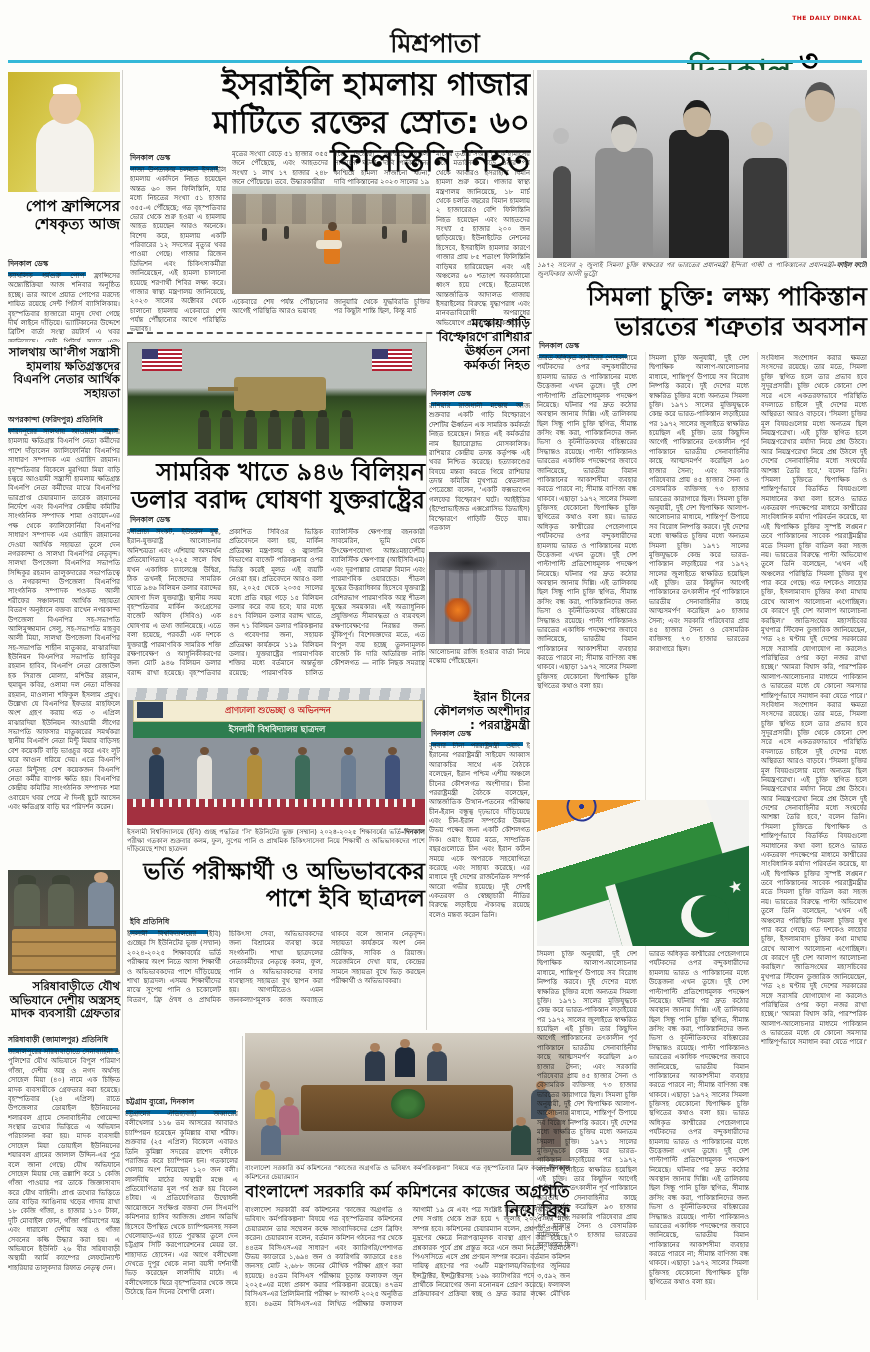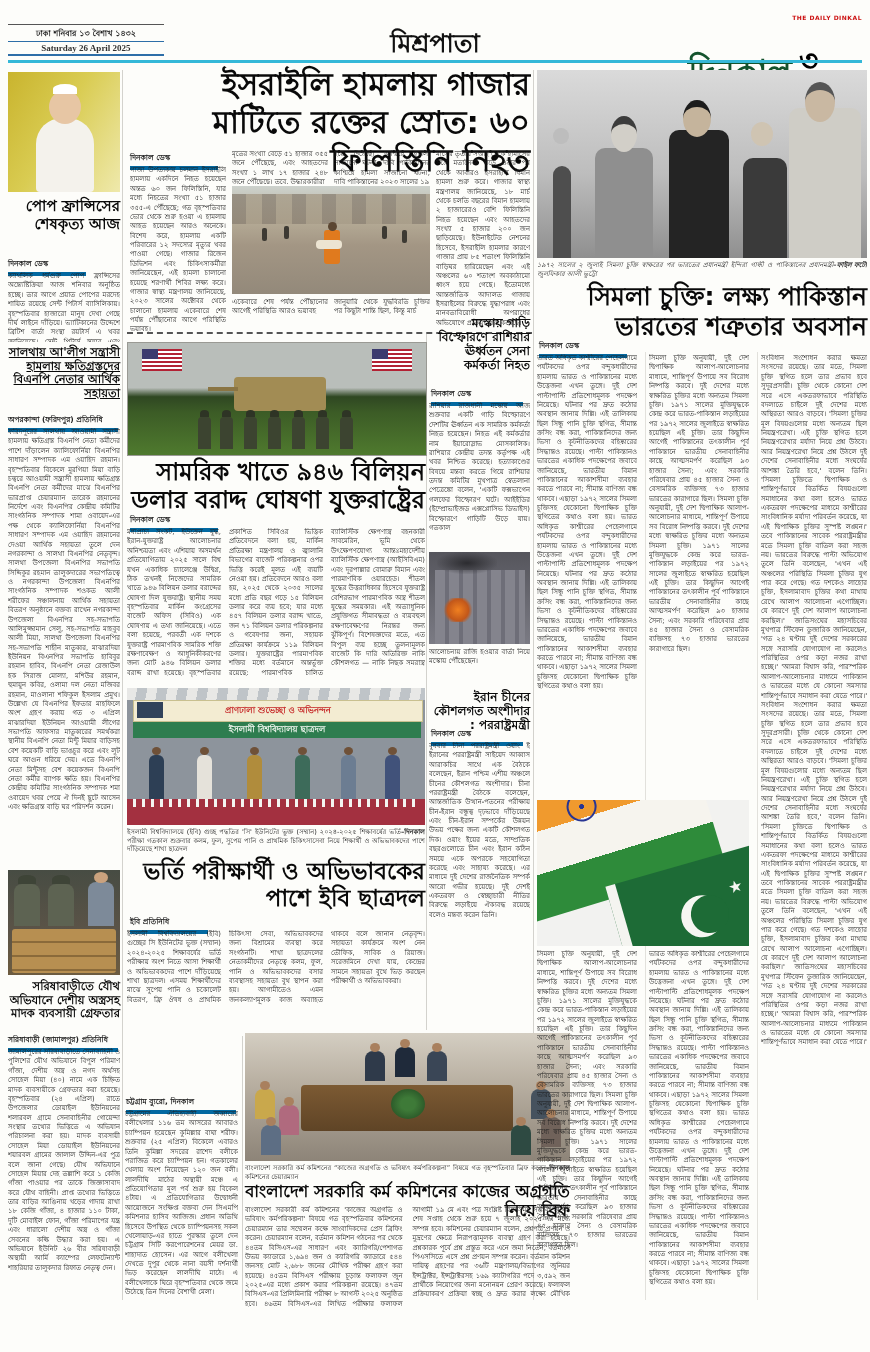--- a/index.html
+++ b/index.html
@@ -95,24 +95,20 @@
   .psc-table{position:absolute;left:56px;top:52px;width:212px;height:46px;background:linear-gradient(180deg,#7c5a33,#5f4426);border-radius:4px;}
   .psc-plant{position:absolute;left:146px;top:56px;width:34px;height:30px;background:radial-gradient(ellipse,#3e7a38 30%,#2d5c2a 70%);border-radius:50%;}
   .psc-person{position:absolute;width:20px;height:30px;border-radius:8px 8px 0 0;}
   .psc-person:before{content:"";position:absolute;left:5px;top:-8px;width:10px;height:9px;background:#a9805e;border-radius:50%;}
 </style>
 </head>
 <body>
 
 <div class="page">
 
-  <div class="abs date-box" style="left:8px;top:24px;width:156px;">
-    <div class="bn">ঢাকা শনিবার ১৩ বৈশাখ ১৪৩২</div>
-    <div class="en">Saturday 26 April 2025</div>
-  </div>
   <div class="abs section-title" style="left:300px;top:24px;width:270px;">মিশ্রপাতা</div>
   <div class="abs" style="left:688px;top:14px;width:174px;">
     <div class="mast-top">THE DAILY DINKAL</div>
     <div class="masthead">
       <span class="word">দিনকাল</span>
       <span class="pn">৩</span>
     </div>
     <div class="mast-tag">দেশ ও জনগণের কথা বলে</div>
   </div>
   <div class="abs cyan-rule" style="left:8px;top:60px;width:854px;"></div>
@@ -126,21 +122,21 @@
 
   <div class="photo ph-pope" style="left:8px;top:72px;width:112px;height:120px;">
     <i class="pope-robe"></i>
     <i class="pope-head"></i>
     <i class="pope-cap"></i>
   </div>
   <div class="abs headline hl-md" style="left:8px;top:198px;width:112px;">পোপ ফ্রান্সিসের শেষকৃত্য আজ</div>
   <div class="abs byline" style="left:8px;top:258px;width:78px;">দিনকাল ডেস্ক</div>
   <div class="abs body-text" style="left:8px;top:272px;width:112px;height:70px;">ক্যাথলিক ধর্মগুরু পোপ ফ্রান্সিসের অন্ত্যেষ্টিক্রিয়া আজ শনিবার অনুষ্ঠিত হচ্ছে। তার আগে প্রয়াত পোপের মরদেহ শায়িত রয়েছে সেন্ট পিটার্স ব্যাসিলিকায়। বৃহস্পতিবার হাজারো মানুষ দেখা গেছে দীর্ঘ লাইনে দাঁড়িয়ে। ভ্যাটিকানের উদ্দেশে ব্রিটিশ বার্তা সংস্থা রয়টার্স এ খবর জানিয়েছে। সেন্ট পিটার্স স্কয়ার এবং আশপাশের সড়কজুড়ে মানুষের দীর্ঘ লাইন তৈরি হয়। একপর্যায়ে ভিড়ের মূল বেদির নিকটে এগিয়ে যায়। সেবানেই একটি মঞ্চের ওপর রাখা হয়েছে খোলা কফিনে রাখা পোপ ফ্রান্সিসের মরদেহ। বৃহস্পতিবার থেকে এই অনুষ্ঠান শুরু হয়। প্রাথমিকভাবে কর্তৃপক্ষ মধ্যরাতে দরজা বন্ধ করার পরিকল্পনা করেছিল। তবে জনসমাগমের কারণে স্থানীয় সময় ভোর পর্যন্ত শেষ শ্রদ্ধা জানানোর সুযোগ দেওয়া হয়।</div>
 
-  <div class="abs headline hl-sm" style="left:8px;top:346px;width:112px;text-decoration:underline;">সালথায় আ'লীগ সন্ত্রাসী হামলায় ক্ষতিগ্রস্তদের বিএনপি নেতার আর্থিক সহায়তা</div>
+  <div class="abs headline hl-sm" style="left:8px;top:346px;width:112px;">সালথায় আ'লীগ সন্ত্রাসী হামলায় ক্ষতিগ্রস্তদের বিএনপি নেতার আর্থিক সহায়তা</div>
   <div class="abs byline" style="left:8px;top:414px;width:110px;">অপরকান্দা (ফরিদপুর) প্রতিনিধি</div>
   <div class="abs body-text" style="left:8px;top:428px;width:112px;height:438px;">ফরিদপুরের সালথায় আওয়ামী সন্ত্রাসী হামলায় ক্ষতিগ্রস্ত বিএনপি নেতা কর্মীদের পাশে দাঁড়ালেন ক্যালিফোর্নিয়া বিএনপির সাধারণ সম্পাদক এম ওয়াহিদ রহমান। বৃহস্পতিবার বিকেলে মুরগিয়া মিয়া বাড়ি চত্বরে আওয়ামী সন্ত্রাসী হামলায় ক্ষতিগ্রস্ত বিএনপি নেতা কর্মীদের মাঝে বিএনপির ভারপ্রাপ্ত চেয়ারম্যান তারেক রহমানের নির্দেশে এবং বিএনপির কেন্দ্রীয় কমিটির সাংগঠনিক সম্পাদক শামা ওবায়েদ-এর পক্ষ থেকে ক্যালিফোর্নিয়া বিএনপির সাধারণ সম্পাদক এম ওয়াহিদ রহমানের দেওয়া আর্থিক সহায়তা তুলে দেন নগরকান্দা ও সালথা বিএনপির নেতৃবৃন্দ। সালথা উপজেলা বিএনপির সভাপতি সিদ্দিকুর রহমান তালুকদারের সভাপতিত্বে ও নগরকান্দা উপজেলা বিএনপির সাংগঠনিক সম্পাদক শওকত আলী শরীফের সঞ্চালনায় আর্থিক সহায়তা বিতরণ অনুষ্ঠানে বক্তব্য রাখেন নগরকান্দা উপজেলা বিএনপির সহ-সভাপতি আলিমুজ্জামান সেলু, সহ-সভাপতি মাহবুব আলী মিয়া, সালথা উপজেলা বিএনপির সহ-সভাপতি শাহীন মাতুব্বর, মাঝারদিয়া ইউনিয়ন বিএনপির সভাপতি হাবিবুর রহমান হাবিব, বিএনপি নেতা রেজাউল হক সিরাজ মোল্যা, মশিউর রহমান, হুমায়ুন কবির, ওলামা দল নেতা মজিবর রহমান, মাওলানা শফিকুল ইসলাম প্রমুখ। উল্লেখ্য যে বিএনপির ইফতার মাহফিলে অংশ গ্রহণ করায় গত ৩ এপ্রিল মাঝারদিয়া ইউনিয়ন আওয়ামী লীগের সভাপতি আফসার মাতুব্বরের সমর্থকরা স্থানীয় বিএনপি নেতা মিন্টু মিয়ার বাড়িসহ বেশ কয়েকটি বাড়ি ভাঙচুর করে এবং লুট ঘরে আগুন ধরিয়ে দেয়। এতে বিএনপি নেতা মিন্টুসহ বেশ কয়েকজন বিএনপি নেতা কর্মীর ব্যাপক ক্ষতি হয়। বিএনপির কেন্দ্রীয় কমিটির সাংগঠনিক সম্পাদক শমা ওবায়েদ খবর পেয়ে ঐ দিনই ছুটে আসেন এবং ক্ষতিগ্রস্ত বাড়ি ঘর পরিদর্শন করেন।</div>
 
   <div class="photo ph-drugs" style="left:8px;top:870px;width:112px;height:105px;">
     <i class="dr-soldier" style="left:6px;"></i>
     <i class="dr-soldier" style="left:40px;"></i>
     <i class="dr-civ"></i>
     <i class="dr-sacks"></i>
   </div>
   <div class="abs headline hl-sm" style="left:8px;top:980px;width:112px;">সরিষাবাড়ীতে যৌথ অভিযানে দেশীয় অস্ত্রসহ মাদক ব্যবসায়ী গ্রেফতার</div>

